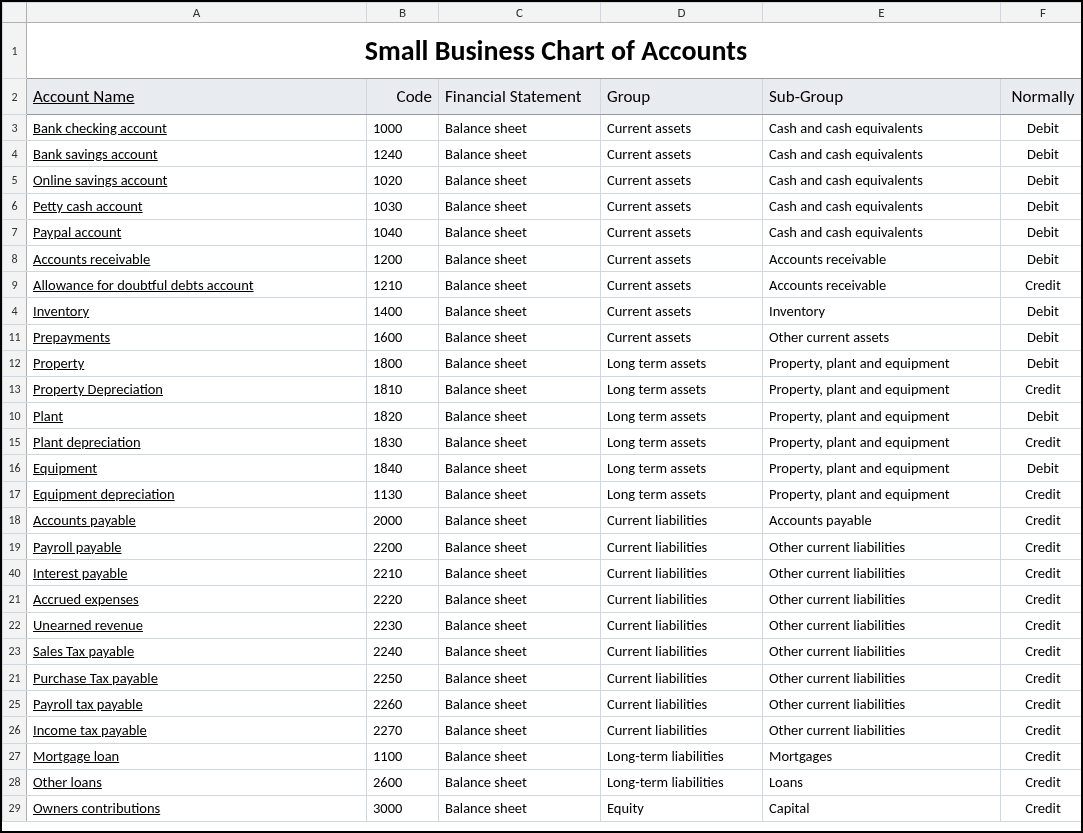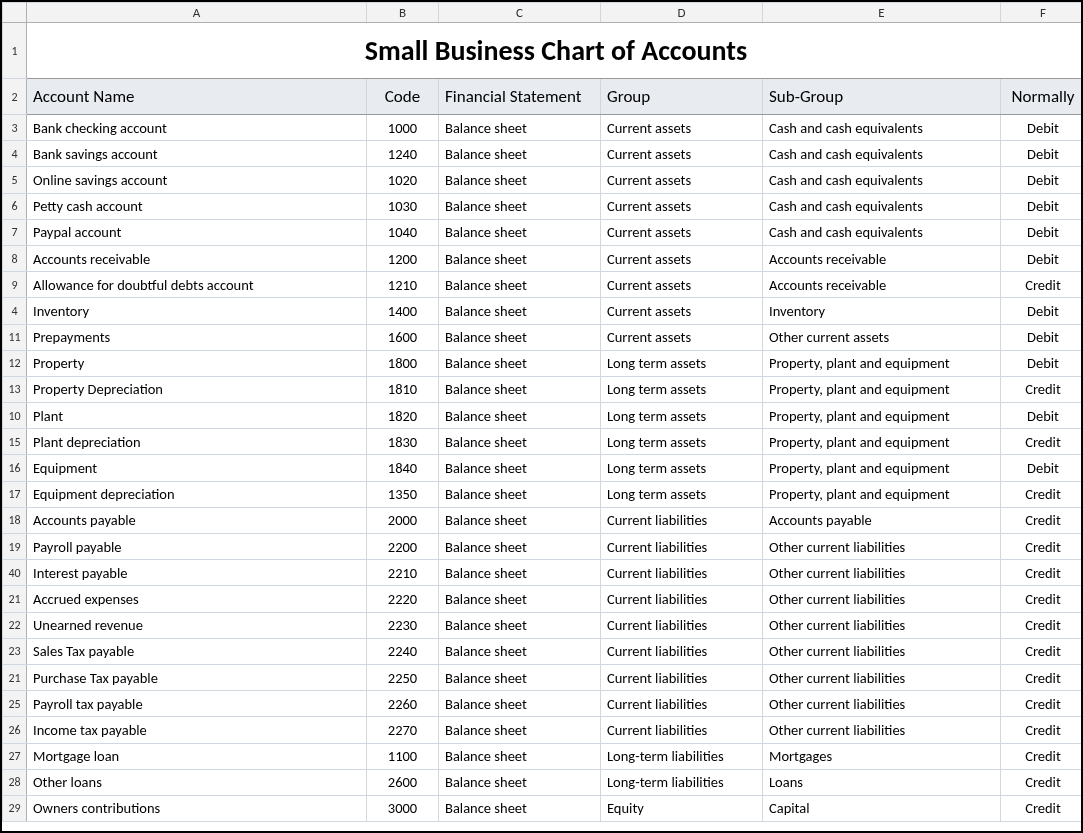--- a/index.html
+++ b/index.html
@@ -64,27 +64,27 @@
     padding: 0 6px;
     border-top: 1px solid #999;
     border-bottom: 1px solid #999;
   }
   
   tbody.data-rows td.data {
     height: 26.2px;
     padding: 0 6px;
     font-size: 14.5px;
   }
-  .col-A { width: 340px; }
-  .col-B { width: 72px; text-align: center; }
+  .col-A { width: 340px; text-decoration: underline; }
+  .col-B { width: 72px; text-align: left; }
   .col-C { width: 162px; }
   .col-D { width: 162px; }
   .col-E { width: 238px; }
   .col-F { width: 85px; text-align: center; }
-  .header-row .col-B { text-align: center; }
+  .header-row .col-B { text-align: right; }
   .header-row .col-F { text-align: center; }
 </style>
 </head>
 <body>
 
 <div class="sheet">
 <table>
   <colgroup>
     <col style="width:24px">
     <col class="col-A">
@@ -243,21 +243,21 @@
           <td class="data col-A">Equipment</td>
           <td class="data col-B">1840</td>
           <td class="data col-C">Balance sheet</td>
           <td class="data col-D">Long term assets</td>
           <td class="data col-E">Property, plant and equipment</td>
           <td class="data col-F">Debit</td>
         </tr>
         <tr>
           <td class="rownum">17</td>
           <td class="data col-A">Equipment depreciation</td>
-          <td class="data col-B">1350</td>
+          <td class="data col-B">1130</td>
           <td class="data col-C">Balance sheet</td>
           <td class="data col-D">Long term assets</td>
           <td class="data col-E">Property, plant and equipment</td>
           <td class="data col-F">Credit</td>
         </tr>
         <tr>
           <td class="rownum">18</td>
           <td class="data col-A">Accounts payable</td>
           <td class="data col-B">2000</td>
           <td class="data col-C">Balance sheet</td>

